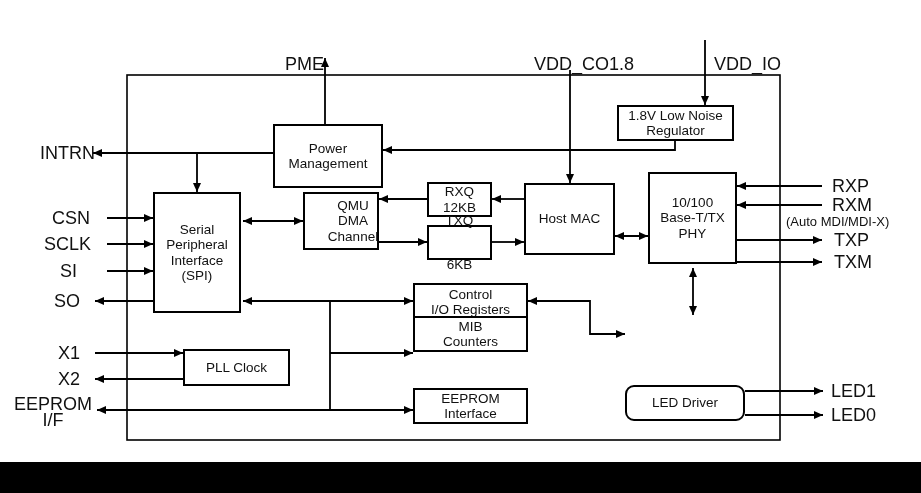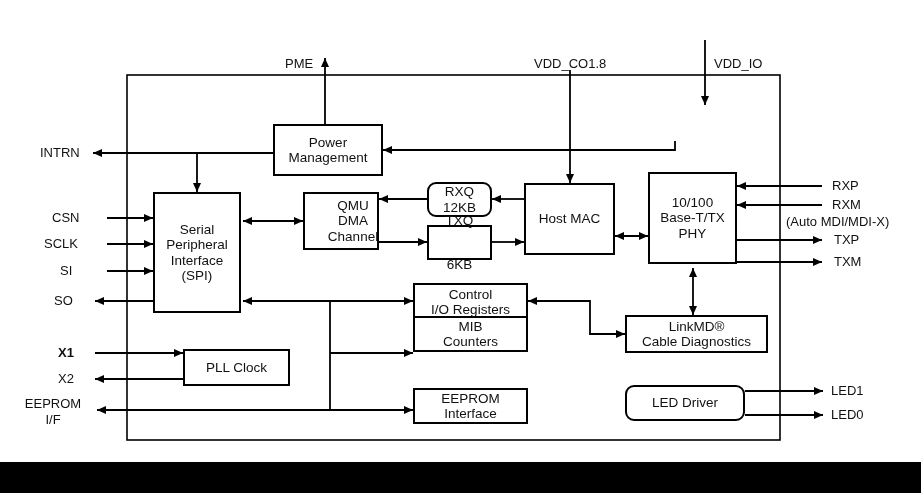--- a/index.html
+++ b/index.html
@@ -5,47 +5,47 @@
   * { margin:0; padding:0; box-sizing:border-box; }
   html,body { background:#ffffff; font-family:"Liberation Sans", sans-serif; }
   .stage { position:relative; width:921px; height:493px; background:#ffffff; overflow:hidden; }
   .wires { position:absolute; left:0; top:0; width:921px; height:493px; pointer-events:none; }
   .wires path, .wires rect { fill:none; stroke:#000; stroke-width:1.8px; }
   .wires rect { stroke-width:1.6px; }
   .wires marker path { fill:#000; stroke:none; }
   .block { position:absolute; border:2px solid #000; background:#fff;
            display:flex; flex-direction:column; align-items:center; justify-content:center;
            font-size:13.5px; line-height:15.5px; color:#111; text-align:center; white-space:nowrap; }
-  .pin { position:absolute; font-size:13px; line-height:16px; color:#111; white-space:nowrap; }
+  .pin { position:absolute; font-size:18px; line-height:16px; color:#111; white-space:nowrap; }
   .pin.center { text-align:center; }
   
-  .pm  { left:273px; top:124px; width:110px; height:52px;justify-content:center; }
+  .pm  { left:273px; top:124px; width:110px; height:64px;justify-content:center; }
   .reg { left:617px; top:105px; width:117px; height:36px; }
   .spi { left:153px; top:192px; width:88px;  height:121px; }
   .qmu { left:303px; top:192px; width:76px;  height:58px;padding-left:24px; }
-  .rxq { left:427px; top:182px; width:65px;  height:35px;border-radius:9px; }
+  .rxq { left:427px; top:182px; width:65px;  height:35px; }
   .txq { left:427px; top:225px; width:65px;  height:35px;gap:28px; }
   .mac { left:524px; top:183px; width:91px;  height:72px; }
   .phy { left:648px; top:172px; width:89px;  height:92px; }
   .ctl { left:413px; top:283px; width:115px; height:38px; }
   .mib { left:413px; top:316px; width:115px; height:36px; }
   .eep { left:413px; top:388px; width:115px; height:36px; }
   .pll { left:183px; top:349px; width:107px; height:37px; }
   .lmd { left:625px; top:315px; width:143px; height:38px; }
   .led { left:625px; top:385px; width:120px; height:36px;border-radius:9px; }
   
   .p-pme    { left:285px; top:56px; }
   .p-vddco  { left:534px; top:56px; }
   .p-vddio  { left:714px; top:56px; }
   .p-intrn  { left:40px;  top:145px; }
   .p-csn    { left:52px;  top:210px; }
   .p-sclk   { left:44px;  top:236px; }
   .p-si     { left:60px;  top:263px; }
   .p-so     { left:54px;  top:293px; }
-  .p-x1     { left:58px;  top:345px;font-weight:bold; }
+  .p-x1     { left:58px;  top:345px; }
   .p-x2     { left:58px;  top:371px; }
   .p-eeprom { left:12px;  top:396px; width:82px; }
   .p-rxp    { left:832px; top:178px; }
   .p-rxm    { left:832px; top:197px; }
   .p-mdi    { left:786px; top:214px; font-size:13px; }
   .p-txp    { left:834px; top:232px; }
   .p-txm    { left:834px; top:254px; }
   .p-led1   { left:831px; top:383px; }
   .p-led0   { left:831px; top:407px; }
   .bottom-bar { position:absolute; left:0; top:462px; width:921px; height:31px; background:#000; }
@@ -102,20 +102,24 @@
 
     <path d="M745,391 H823" marker-end="url(#ah)"></path>
     <path d="M745,415 H823" marker-end="url(#ah)"></path>
   </svg>
 
   <div class="block pm">
     <div>Power</div>
     <div>Management</div>
   </div>
 
+  <div class="block reg">
+    <div>1.8V Low Noise</div>
+    <div>Regulator</div>
+  </div>
 
   <div class="block spi">
     <div>Serial</div>
     <div>Peripheral</div>
     <div>Interface</div>
     <div>(SPI)</div>
   </div>
 
   <div class="block qmu">
     <div>QMU</div>
@@ -155,24 +159,20 @@
 
   <div class="block eep">
     <div>EEPROM</div>
     <div>Interface</div>
   </div>
 
   <div class="block pll">
     <div>PLL Clock</div>
   </div>
 
-  <div class="block lmd">
-    <div>LinkMD®</div>
-    <div>Cable Diagnostics</div>
-  </div>
 
   <div class="block led">
     <div>LED Driver</div>
   </div>
 
   <div class="pin p-pme">PME</div>
   <div class="pin p-vddco">VDD_CO1.8</div>
   <div class="pin p-vddio">VDD_IO</div>
   <div class="pin p-intrn">INTRN</div>
   <div class="pin p-csn">CSN</div>

